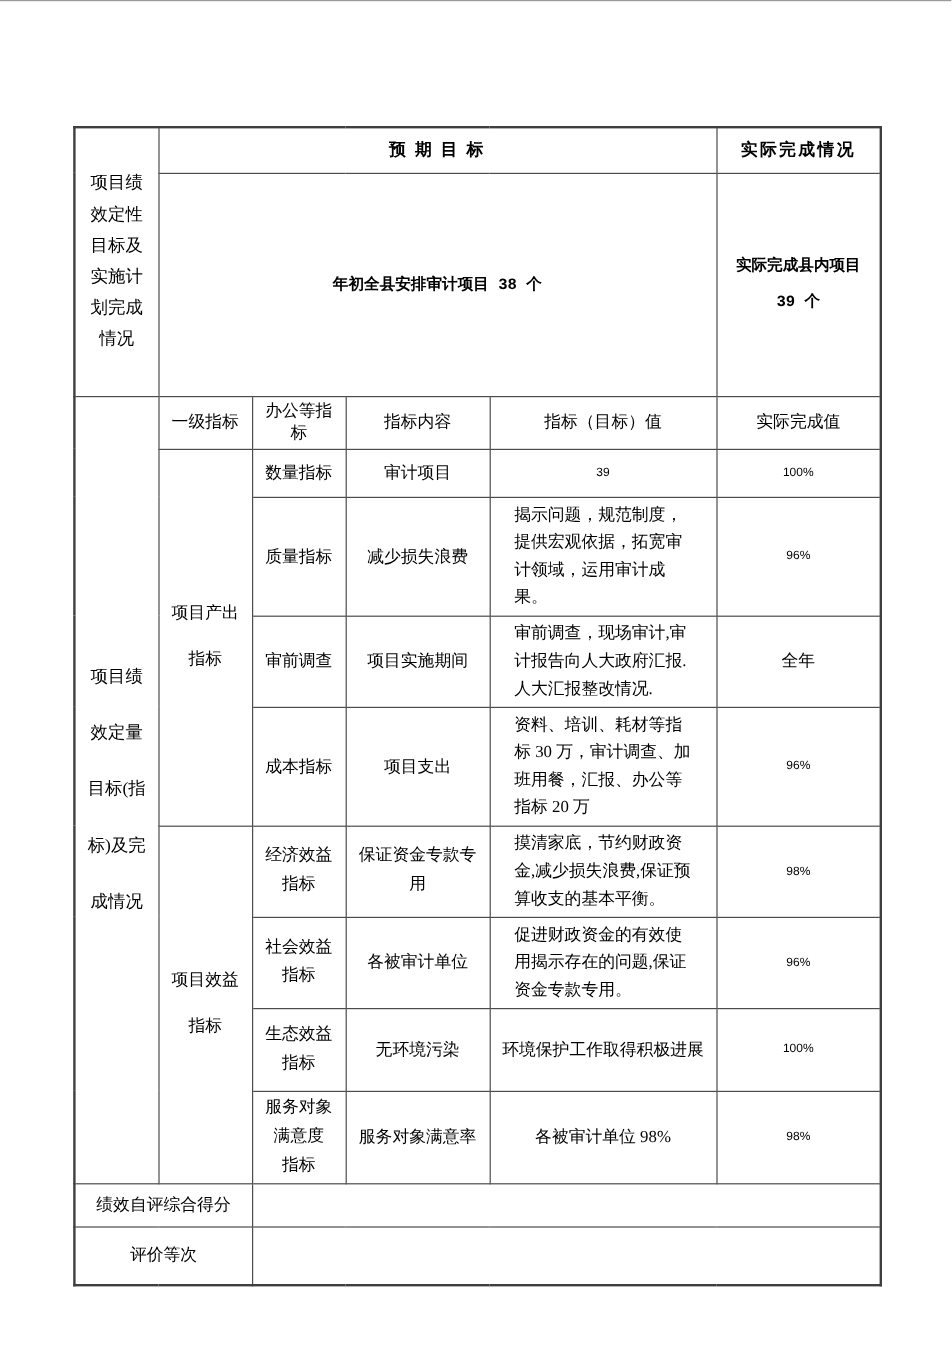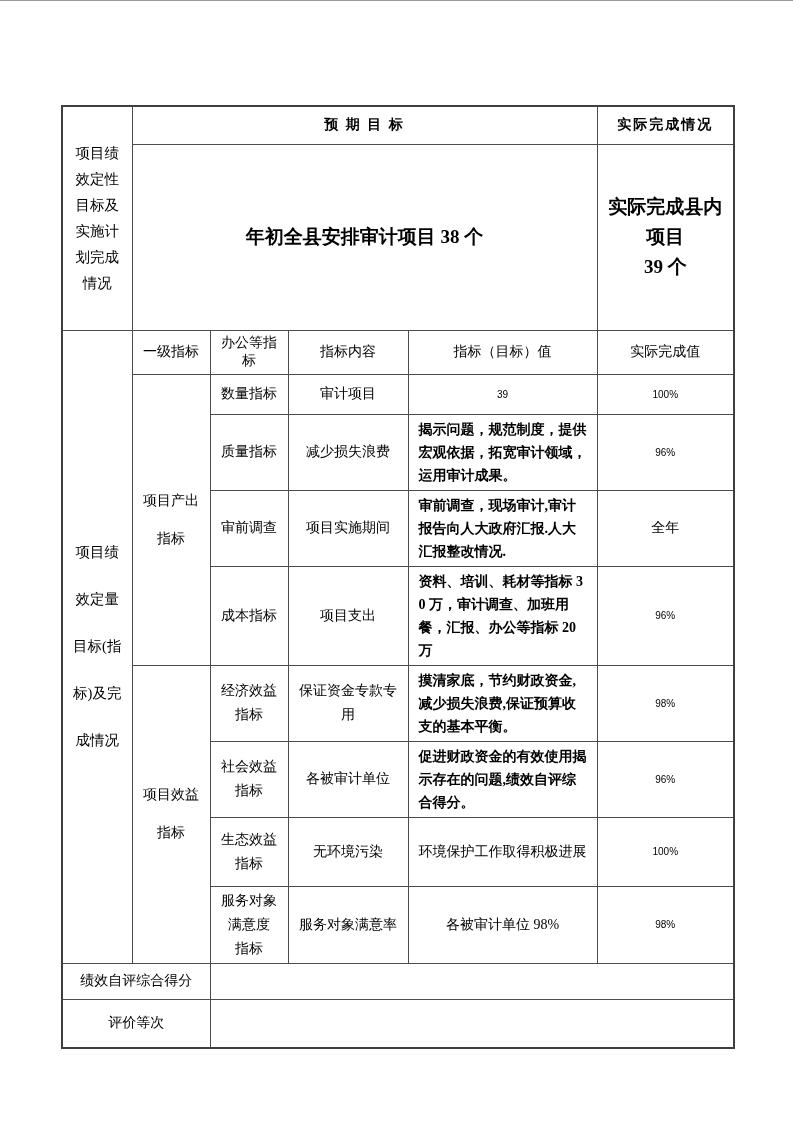--- a/index.html
+++ b/index.html
@@ -28,31 +28,30 @@
     border: 1px solid #4c4c4c;
     padding: 2px 5px;
     font-size: 14px;
     vertical-align: middle;
     word-break: break-all;
   }
   .c    { text-align: center; }
   .pre  { white-space: pre-line; margin-top: 26px; }
   .bold { font-weight: bold; }
   .hdr1 { font-size: 14px; letter-spacing: 2px; }
-  .val1 { font-size: 19px; }
+  .val1 { font-size: 13px; font-family: Liberation Mono, monospace; }
   .lh2  { line-height: 30px; }
   .side1 { line-height: 26px; font-size: 14.5px; }
   .side2 { line-height: 47px; font-size: 14.5px; }
   .grp   { line-height: 38px; }
   .lvl2  { line-height: 24px; }
   .desc {
     text-align: left;
     line-height: 23px;
-    padding: 3px 10px;
-    font-weight: bold;
+    padding: 3px 20px;
   }
   .num {
     font-family: Liberation Sans, sans-serif;
     font-size: 10px;
   }
 </style>
 </head>
 <body>
 
 <div class="page">
@@ -129,21 +128,21 @@
       <td class="c pre lvl2">经济效益
 指标</td>
       <td class="c lvl2">保证资金专款专用</td>
       <td class="desc">摸清家底，节约财政资金,减少损失浪费,保证预算收支的基本平衡。</td>
       <td class="c num">98%</td>
     </tr>
     <tr style="height:69px">
       <td class="c pre lvl2">社会效益
 指标</td>
       <td class="c">各被审计单位</td>
-      <td class="desc">促进财政资金的有效使用揭示存在的问题,绩效自评综合得分。</td>
+      <td class="desc">促进财政资金的有效使用揭示存在的问题,保证资金专款专用。</td>
       <td class="c num">96%</td>
     </tr>
     <tr style="height:69px">
       <td class="c pre lvl2">生态效益
 指标</td>
       <td class="c">无环境污染</td>
       <td class="c">环境保护工作取得积极进展</td>
       <td class="c num">100%</td>
     </tr>
     <tr style="height:70px">

